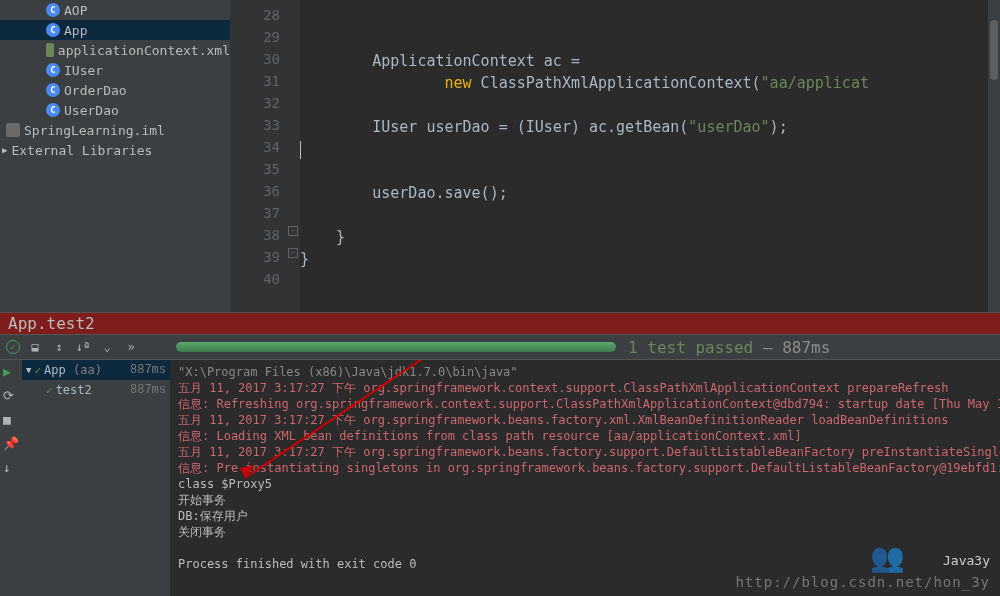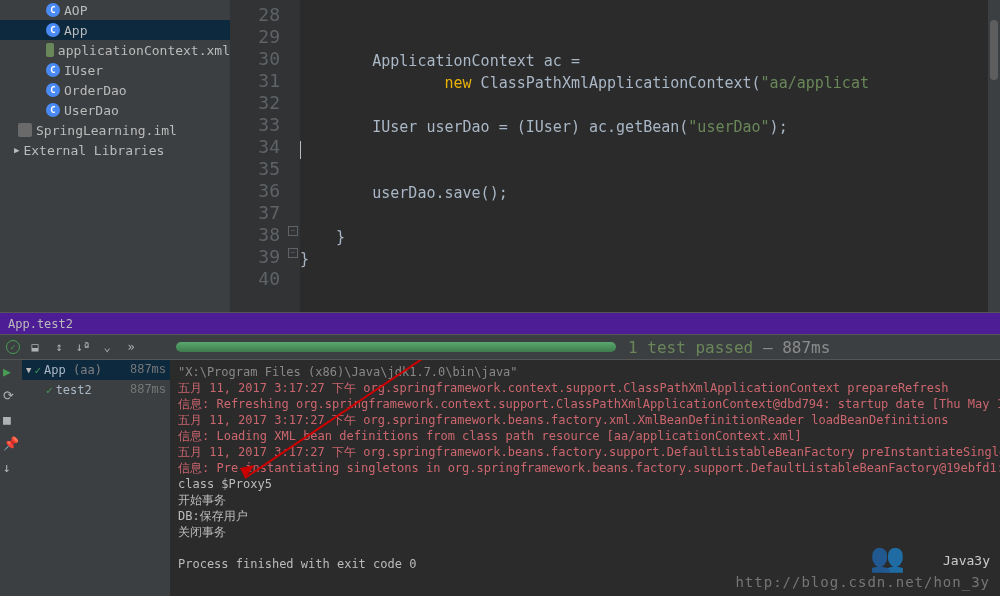--- a/index.html
+++ b/index.html
@@ -3,37 +3,37 @@
   <meta charset="utf-8">
   <style>
     * { margin: 0; padding: 0; box-sizing: border-box; }
     body { font-family: "Microsoft YaHei", Consolas, monospace; background: #2b2b2b; color: #a9b7c6; font-size: 13px; overflow: hidden; width: 1000px; height: 596px; position: relative; }
     .top-area { display: flex; height: 312px; }
     .sidebar { width: 230px; background: #3c3f41; overflow: hidden; }
     .tree-item { display: flex; align-items: center; padding: 2px 0 2px 46px; height: 20px; cursor: pointer; color: #bbbbbb; }
     .tree-item.selected { background: #0d293e; }
     .tree-item .icon-circle { width: 14px; height: 14px; border-radius: 50%; background: #4a8af4; margin-right: 4px; display: flex; align-items: center; justify-content: center; font-size: 9px; color: #fff; font-weight: bold; }
     .tree-item .icon-xml { width: 14px; height: 14px; background: #6a8759; margin-right: 4px; border-radius: 2px; }
-    .tree-item-root { padding-left: 14px; }
+    .tree-item-root { padding-left: 2px; }
     .tree-item-root .arrow { font-size: 9px; margin-right: 4px; color: #bbb; }
     .tree-item-root .icon-file { width: 14px; height: 14px; background: #6a6a6a; margin-right: 4px; border-radius: 2px; }
     .editor { flex: 1; display: flex; background: #2b2b2b; position: relative; }
     .gutter { width: 70px; background: #313335; text-align: right; padding-right: 20px; padding-top: 4px; }
-    .gutter .ln { height: 22px; line-height: 22px; color: #606366; font-size: 18px; }
+    .gutter .ln { height: 22px; line-height: 22px; color: #606366; font-size: 14px; }
     .code { flex: 1; padding-top: 4px; font-family: Consolas, monospace; font-size: 15px; position: relative; margin-top: 24px; }
     .code .line { height: 22px; line-height: 22px; white-space: pre; }
     .kw { color: #eab308; }
     .str { color: #6a8759; }
     .var { color: #a9b7c6; }
     .static { color: #9876aa; font-style: italic; }
     .caret { display: inline-block; width: 1px; height: 18px; background: #bbbbbb; vertical-align: middle; }
     .fold { position: absolute; left: -12px; width: 10px; height: 10px; border: 1px solid #606366; font-size: 8px; color: #606366; text-align: center; line-height: 8px; }
     .scrollbar-v { position: absolute; right: 0; top: 0; width: 12px; height: 100%; background: #3c3f41; }
     .scrollbar-thumb { position: absolute; right: 2px; top: 20px; width: 8px; height: 60px; background: #5e5e5e; border-radius: 4px; }
-    .breadcrumb { height: 22px; background: #4c1d95; border-top: 1px solid #555; padding-left: 8px; line-height: 22px; color: #bbb; font-size: 12px; }
+    .breadcrumb { height: 22px; background: #7f1d1d; border-top: 1px solid #555; padding-left: 8px; line-height: 22px; color: #bbb; font-size: 16px; }
     .toolbar { height: 26px; background: #3c3f41; border-top: 1px solid #555; border-bottom: 1px solid #555; display: flex; align-items: center; padding: 0 6px; }
     .tb-btn { width: 18px; height: 18px; margin-right: 6px; display: flex; align-items: center; justify-content: center; font-size: 12px; cursor: pointer; color: #afb1b3; }
     .tb-btn.green { color: #499c54; width: 14px; height: 14px; border: 1px solid #499c54; border-radius: 50%; font-size: 9px; }
     .progress-bar { flex: 1; max-width: 440px; height: 10px; background: linear-gradient(to bottom, #5aa76e, #3e7b4d); border-radius: 5px; margin-left: 30px; margin-right: 12px; }
     .test-status { color: #8c8c8c; font-size: 16px; }
     .test-status .green-text { color: #6a8759; }
     .bottom { display: flex; height: 236px; }
     .test-tree { width: 148px; background: #3c3f41; }
     .tt-item { display: flex; align-items: center; padding: 2px 4px; height: 20px; font-size: 12px; }
     .tt-item .arrow { font-size: 9px; margin-right: 3px; color: #bbb; }

